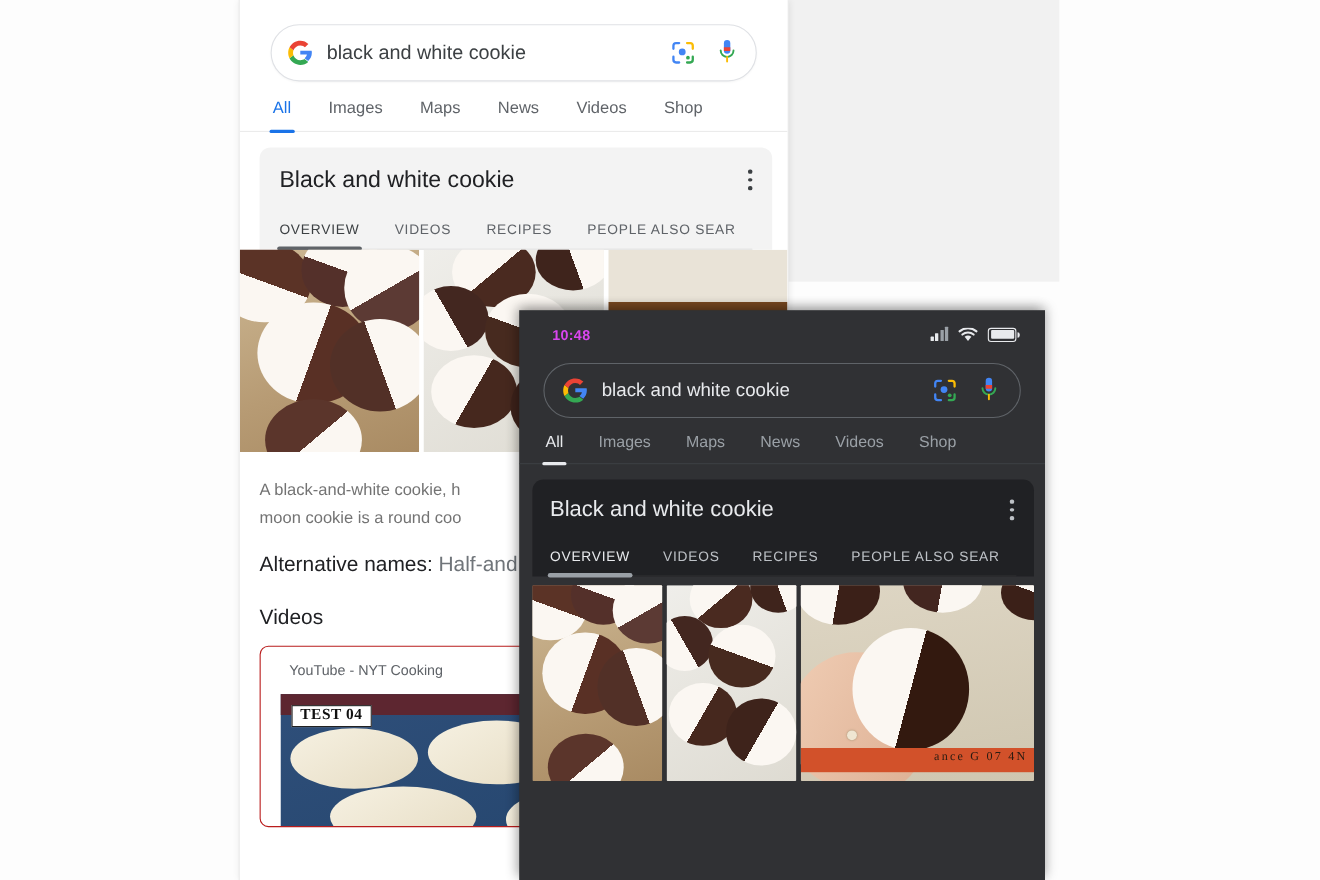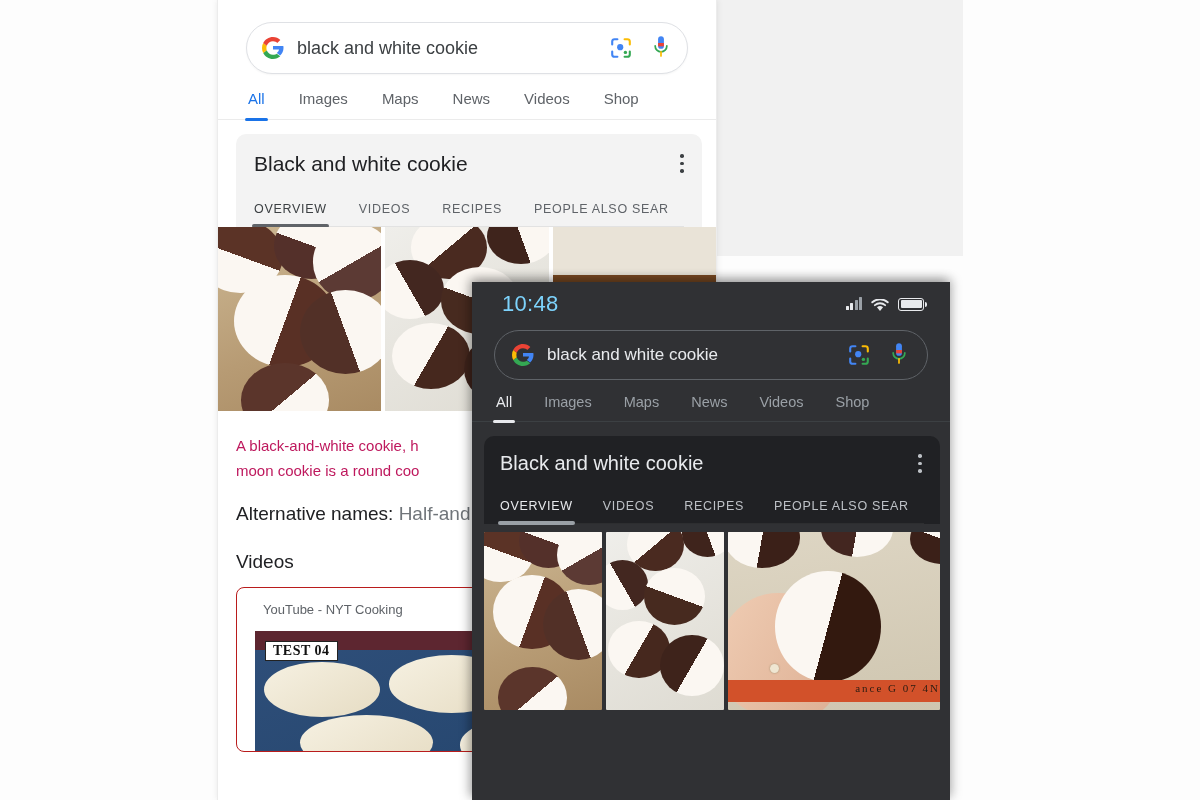--- a/index.html
+++ b/index.html
@@ -73,21 +73,21 @@
   .kc-tabs-light .ktab.active { color: #3c4043; position: relative; }
   .kc-tabs-light .ktab.active::after {
     content:""; position:absolute; left:-2px; right:-2px; bottom:-2px; height:4px;
     background:#5f6368; border-radius:2px;
   }
 
   .thumbs-light { display: flex; gap: 4px; margin: 0 0 0 0; height: 184px; overflow:hidden; }
   .thumbs-light .th { flex: 1 1 0; overflow: hidden; position: relative; }
 
   .kc-body-light { padding: 22px 18px 0 18px; background:#fff; }
-  .desc-light { font-size: 15px; line-height: 25px; color: #be185d; }
+  .desc-light { font-size: 15px; line-height: 25px; color: #737373; }
   .altnames { margin-top: 20px; font-size: 19px; color: #202124; }
   .altnames .val { color: #70757a; }
 
   .vid-section { margin: 26px 0 0 18px; }
   .vid-head { font-size: 19px; color:#202124; }
   .vid-card {
     margin-top: 14px; margin-right: 14px; border: 1px solid #b91c1c;
     border-radius: 8px; overflow: hidden; background:#fff;
   }
   .vid-src { font-size: 13px; color:#5f6368; padding: 14px 0 14px 26px; }
@@ -101,21 +101,21 @@
   
   .dark-phone {
     position: absolute; left: 472px; top: 282px; width: 478px; height: 518px;
     background: #303134; overflow: hidden;
     box-shadow: -3px -3px 10px rgba(0,0,0,.30), 3px -3px 10px rgba(0,0,0,.18);
   }
   .statusbar {
     height: 44px; display: flex; align-items: center; justify-content: space-between;
     padding: 0 26px 0 30px;
   }
-  .clock { color:#7dd3fc; font-size: 22px; font-weight: normal; letter-spacing: .3px; }
+  .clock { color:#d946ef; font-size: 13px; font-weight: bold; letter-spacing: .3px; }
   .status-icons { display:flex; align-items:center; gap: 9px; }
   .sig { display:flex; align-items:flex-end; gap: 1.5px; height: 12px; }
   .sig b { display:block; width:3px; background:#e8eaed; border-radius:.5px; }
   .sig b.d { background:#9aa0a6; }
   .wifi { width:18px; height:13px; position:relative; }
   .batt {
     width: 26px; height: 13px; border: 1.5px solid #e8eaed; border-radius: 3px; position: relative;
   }
   .batt::before { content:""; position:absolute; inset:1.5px; background:#e8eaed; border-radius:1px; }
   .batt::after {
@@ -166,21 +166,21 @@
   .ck { position:absolute; border-radius:50%; }
   .ck::after {
     content:""; position:absolute; inset:0; border-radius:50%;
     background: linear-gradient(var(--ang, 100deg), #fbf7f2 0 50%, var(--dark,#4a2c22) 50% 100%);
   }
   .bg-paper { background: linear-gradient(160deg,#cdb894,#b79b74 60%,#a98b63); }
   .bg-white { background: linear-gradient(150deg,#efeeea,#dedbd2); }
   .bg-mat   { background: linear-gradient(170deg,#ded6c4,#cfc6b0); }
   .mat-strip { position:absolute; left:0; right:0; bottom:8px; height:22px; background:#d2512a; }
   .mat-strip span {
-    position:absolute; right:0; top:2px; color:#2a1c12; font-size:11px;
+    position:absolute; right:6px; top:2px; color:#2a1c12; font-size:11px;
     font-family:"Liberation Serif", serif; letter-spacing:2px;
   }
   .hand {
     position:absolute; left:-6%; bottom:-6%; width:62%; height:72%;
     background: linear-gradient(120deg,#f0cdb4,#dcae92);
     border-radius: 48% 52% 40% 60% / 55% 45% 55% 45%;
   }
   .ring { position:absolute; width:9px; height:9px; border-radius:50%;
     background:#efe6d2; box-shadow:0 0 2px #9a8a6a; }
   .vid-bake { position:absolute; inset:0; background: linear-gradient(160deg,#2f4f7a,#24456d); }

